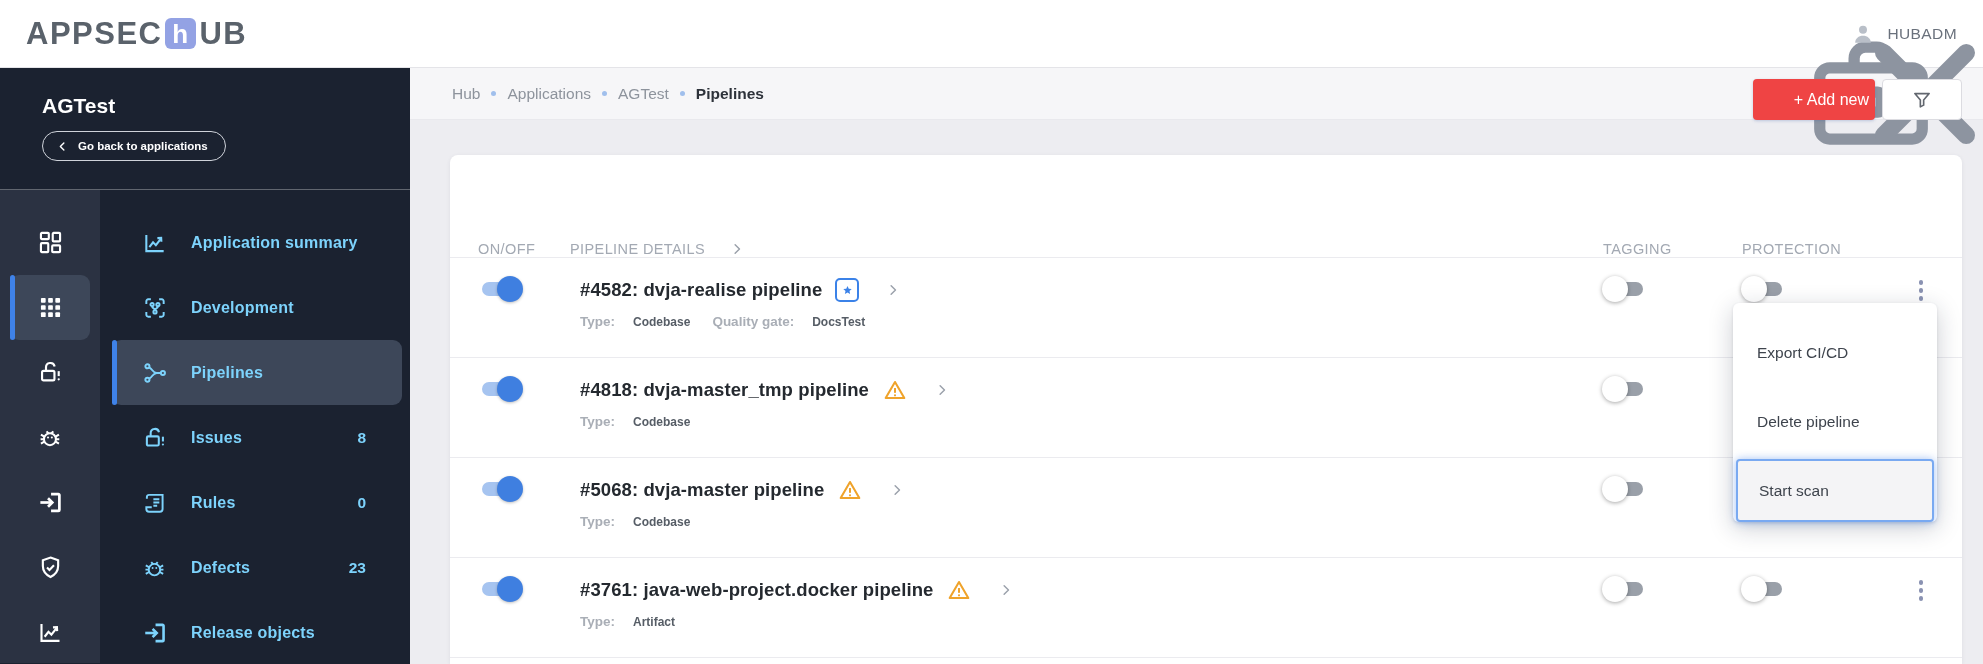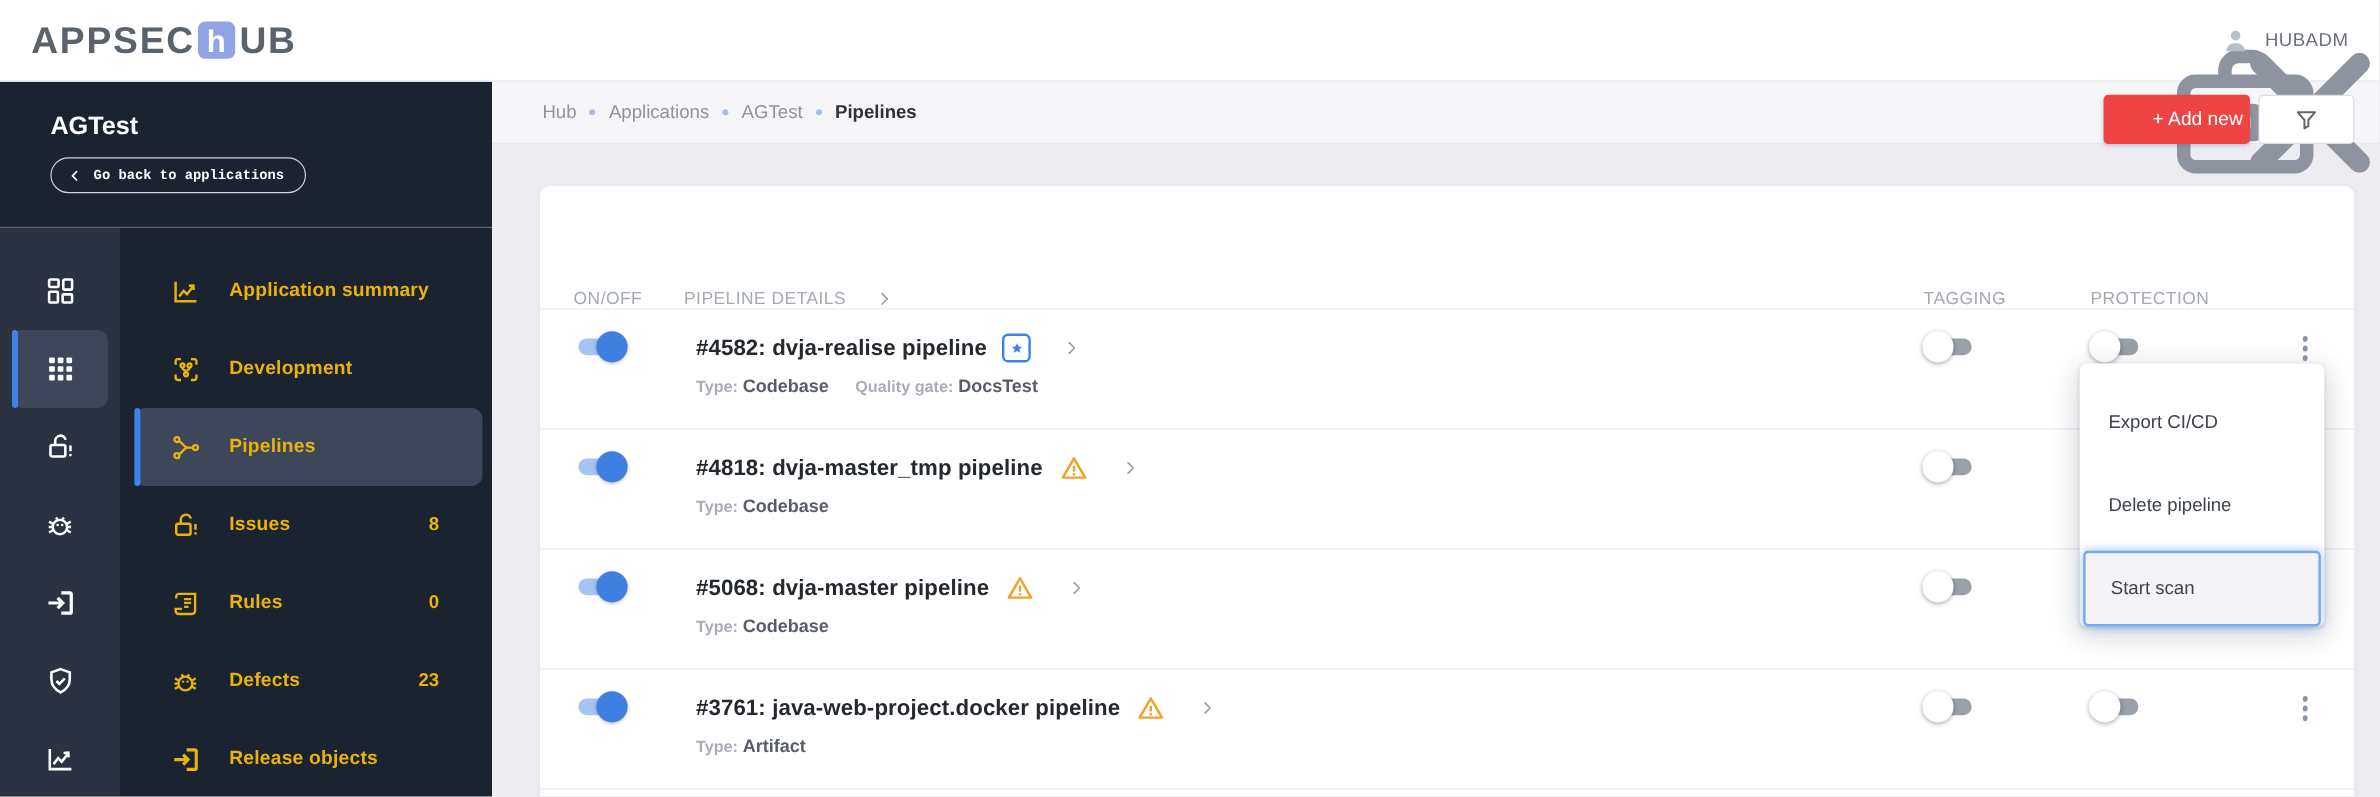--- a/index.html
+++ b/index.html
@@ -25,34 +25,34 @@
   .username{font-size:15.5px;color:#6a717c;letter-spacing:.4px;margin-left:10px;}
 
   
   .sidebar{position:absolute;left:0;top:68px;width:410px;height:596px;
            background:#1b2230;color:#fff;z-index:2;}
   .sidebar-head{height:122px;box-sizing:border-box;padding:26px 0 0 42px;
                 border-bottom:1px solid #61666f;}
   .app-name{font-size:21px;font-weight:bold;margin:0 0 13px 0;}
   .back-btn{height:30px;border:1px solid #cfd3da;border-radius:15px;background:transparent;
             color:#fff;padding:0 17px 0 13px;font-size:11.5px;font-weight:bold;
-            display:inline-flex;align-items:center;gap:9px;font-family:Liberation Mono, monospace;cursor:pointer;}
+            display:inline-flex;align-items:center;gap:9px;font-family:Liberation Sans, sans-serif;cursor:pointer;}
   .back-btn svg{width:13px;height:13px;}
   .sidebar-body{display:flex;height:473px;}
   .rail{width:100px;background:#2b3242;box-sizing:border-box;padding-top:20px;flex:none;}
   .rail-item{width:80px;height:65px;margin:0 auto;display:flex;align-items:center;
              justify-content:center;border-radius:9px;position:relative;color:#fff;
              background:none;border:none;padding:0;cursor:pointer;}
   .rail-item svg{width:27px;height:27px;}
   .rail-item.active{background:#3d4759;}
   .rail-item.active::before{content:"";position:absolute;left:0;top:0;bottom:0;width:5px;
              border-radius:4px;background:#3f82e8;}
   .menu{flex:1;padding:20px 8px 0 12px;box-sizing:border-box;}
   .menu-item{height:65px;display:flex;align-items:center;padding:0 36px 0 30px;
-             border-radius:9px;position:relative;color:#eab308;cursor:pointer;text-align:right;}
+             border-radius:9px;position:relative;color:#7dd3fc;cursor:pointer;text-align:right;}
   .menu-item.active{background:#3d4759;}
   .menu-item.active::before{content:"";position:absolute;left:0;top:0;bottom:0;width:5px;
              border-radius:4px;background:#3f82e8;}
   .menu-icon{width:26px;height:26px;margin-right:23px;flex:none;}
   .menu-label{font-size:16px;font-weight:bold;letter-spacing:.2px;}
   .menu-count{margin-left:auto;font-size:15.5px;font-weight:bold;}
 
   
   .content{position:absolute;left:410px;top:68px;width:1573px;height:596px;}
   .crumbbar{height:52px;background:#f6f6f8;border-bottom:1px solid #e9e9ed;display:flex;
@@ -91,21 +91,21 @@
   .row-title{font-size:18.5px;font-weight:bold;color:#24292f;letter-spacing:.1px;}
   .fav-badge{width:24px;height:24px;border:2px solid #3b82e8;border-radius:5px;box-sizing:border-box;
              display:flex;align-items:center;justify-content:center;color:#3b82e8;flex:none;}
   .fav-badge svg{width:15px;height:15px;}
   .warn{width:26px;height:26px;flex:none;}
   .row-chev{width:16px;height:16px;color:#9ba1ab;margin-left:13px;background:none;border:none;
             padding:0;cursor:pointer;flex:none;}
   .row-chev svg{width:16px;height:16px;}
   .type-line{margin-top:11px;display:flex;align-items:baseline;font-weight:bold;}
   .sub-label{font-size:13.5px;color:#a9aeb6;}
-  .sub-value{font-size:15px;color:#565d66;margin-left:4px;}
+  .sub-value{font-size:12px;color:#565d66;margin-left:18px;}
   .gate-label{margin-left:22px;}
 
   
   .switch{position:relative;width:44px;height:26px;display:inline-block;flex:none;cursor:pointer;}
   .switch::before{content:"";position:absolute;left:4px;right:4px;top:6px;height:14px;border-radius:7px;}
   .switch::after{content:"";position:absolute;top:0;width:26px;height:26px;border-radius:50%;}
   .switch.on::before{background:#a6c4f0;}
   .switch.on::after{right:-1px;background:#3f7fe0;box-shadow:0 1px 3px rgba(0,0,0,.25);}
   .switch.off::before{background:#9aa0a9;}
   .switch.off::after{left:-1px;background:#fff;box-shadow:0 1px 4px rgba(0,0,0,.35);}

